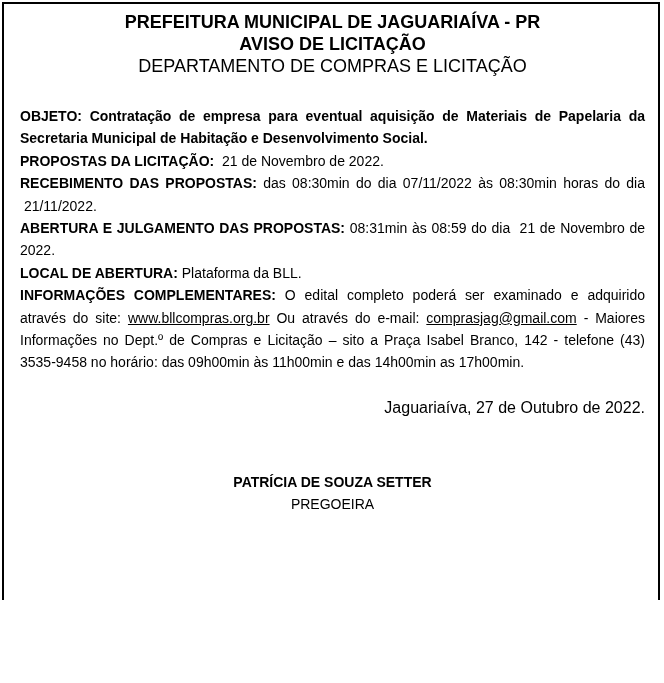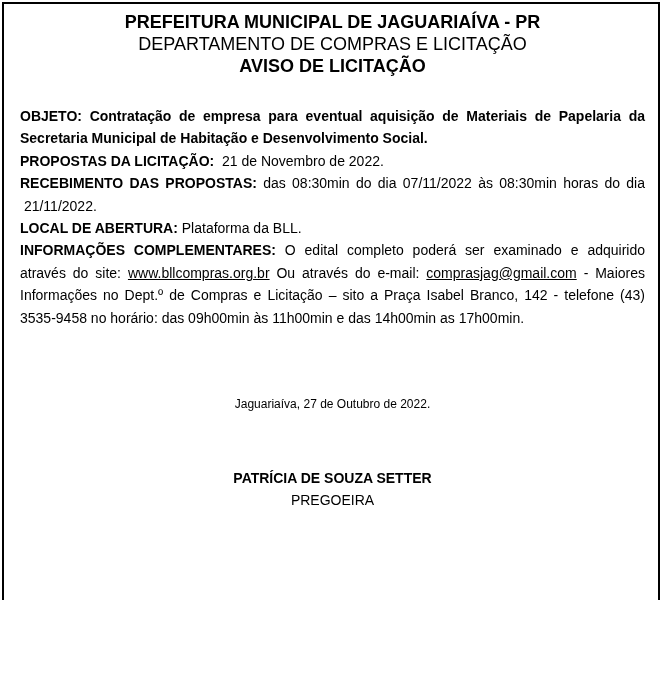--- a/index.html
+++ b/index.html
@@ -41,48 +41,49 @@
   .para {
     margin: 0;
     text-align: justify;
   }
   .para a {
     color: #000000;
     text-decoration: underline;
     cursor: pointer;
   }
   .date-line {
-    margin-top: 64px;
-    text-align: center;
-    font-size: 12px;
+    margin-top: 23px;
+    text-align: right;
+    font-size: 16px;
     line-height: 22px;
   }
   .signature {
     margin-top: 52px;
     text-align: center;
     font-size: 14px;
     line-height: 22px;
   }
 </style>
 </head>
 <body>
 
 <div class="page">
   <div class="doc-frame">
 
     <header class="doc-header">
       <div class="hdr-line bold">PREFEITURA MUNICIPAL DE JAGUARIAÍVA - PR</div>
+      <div class="hdr-line bold">AVISO DE LICITAÇÃO</div>
       <div class="hdr-line">DEPARTAMENTO DE COMPRAS E LICITAÇÃO</div>
-      <div class="hdr-line bold">AVISO DE LICITAÇÃO</div>
     </header>
 
     <main class="doc-body" id="doc-body">
         <p class="para"><span class="bold">OBJETO: Contratação de empresa para eventual aquisição de Materiais de Papelaria da Secretaria Municipal de Habitação e Desenvolvimento Social.</span></p>
         <p class="para"><span class="bold">PROPOSTAS DA LICITAÇÃO:</span><span>&nbsp; 21 de Novembro de 2022.</span></p>
         <p class="para"><span class="bold">RECEBIMENTO DAS PROPOSTAS:</span><span> das 08:30min do dia 07/11/2022 às 08:30min horas do dia &nbsp;21/11/2022.</span></p>
+        <p class="para"><span class="bold">ABERTURA E JULGAMENTO DAS PROPOSTAS:</span><span> 08:31min às 08:59 do dia &nbsp;21 de Novembro de 2022.</span></p>
         <p class="para"><span class="bold">LOCAL DE ABERTURA:</span><span> Plataforma da BLL.</span></p>
         <p class="para"><span class="bold">INFORMAÇÕES COMPLEMENTARES:</span><span> O edital completo poderá ser examinado e adquirido através do site: </span><a>www.bllcompras.org.br</a><span> Ou através do e-mail: </span><a>comprasjag@gmail.com</a><span> - Maiores Informações no Dept.º de Compras e Licitação – sito a Praça Isabel Branco, 142 - telefone (43) 3535-9458 no horário: das 09h00min às 11h00min e das 14h00min as 17h00min.</span></p>
       </main>
 
     <div class="date-line">Jaguariaíva, 27 de Outubro de 2022.</div>
 
     <div class="signature">
       <div class="bold">PATRÍCIA DE SOUZA SETTER</div>
       <div>PREGOEIRA</div>
     </div>

